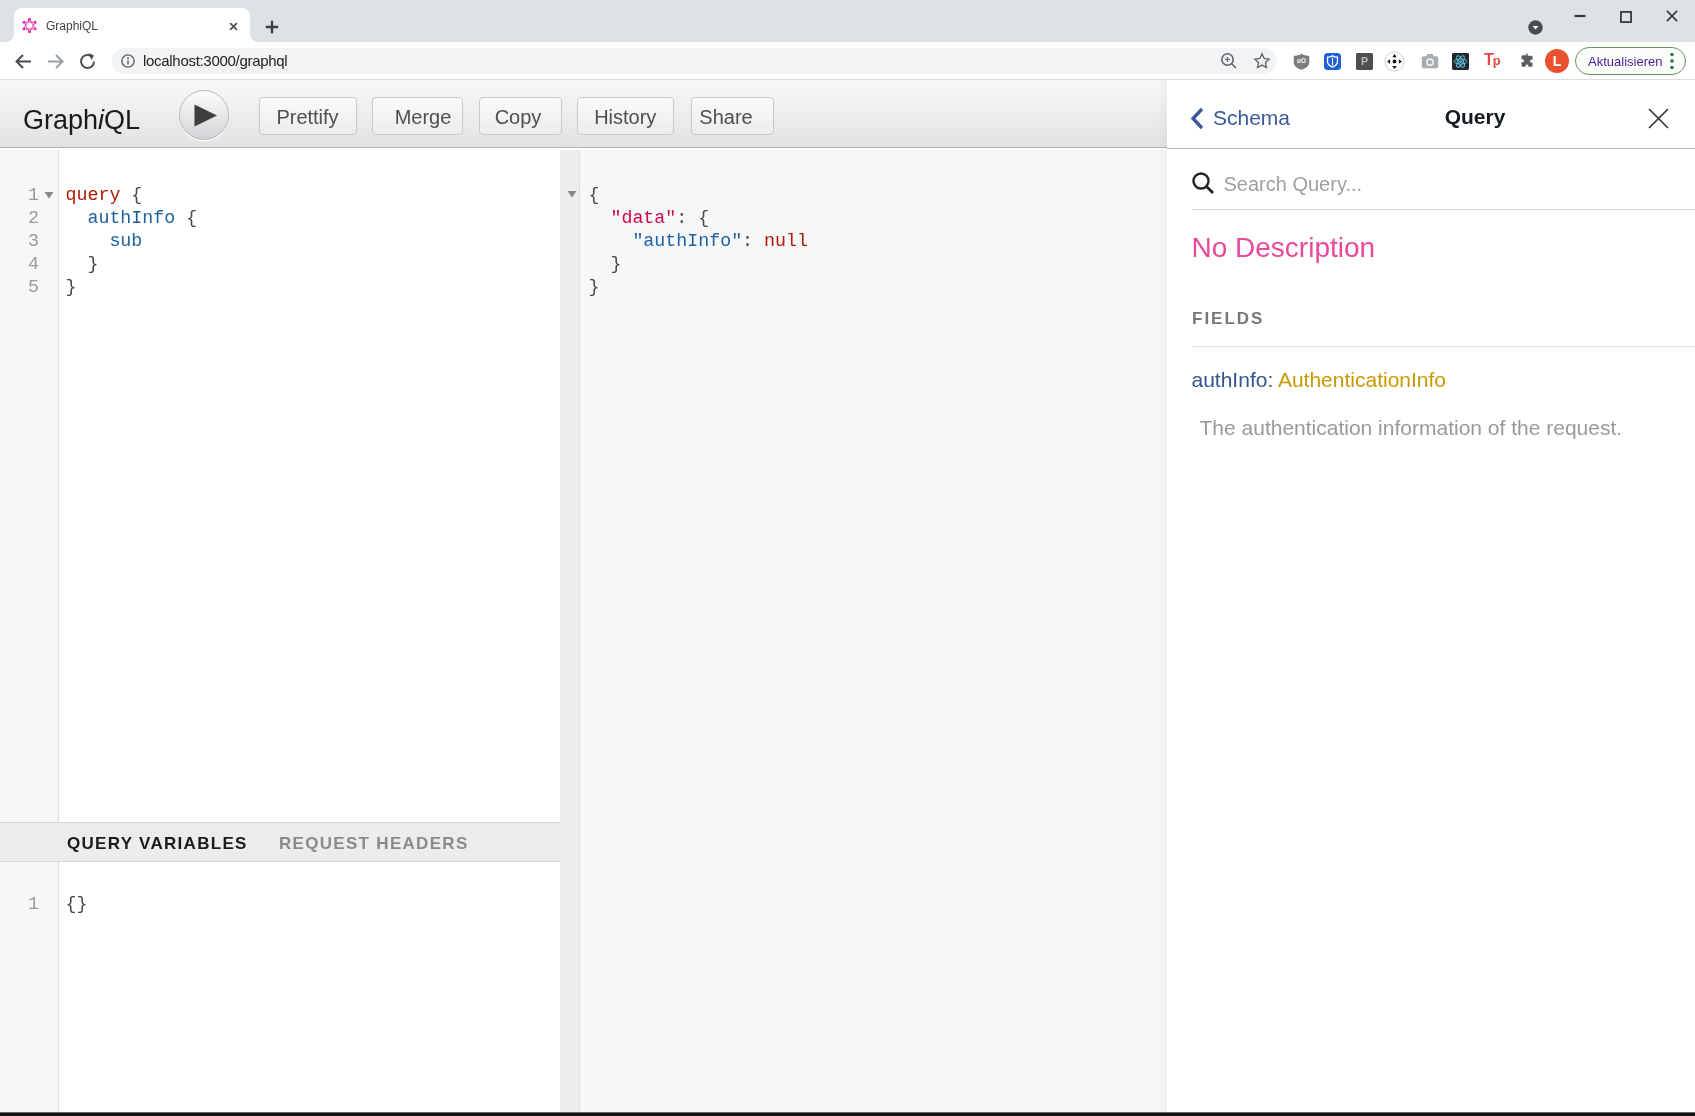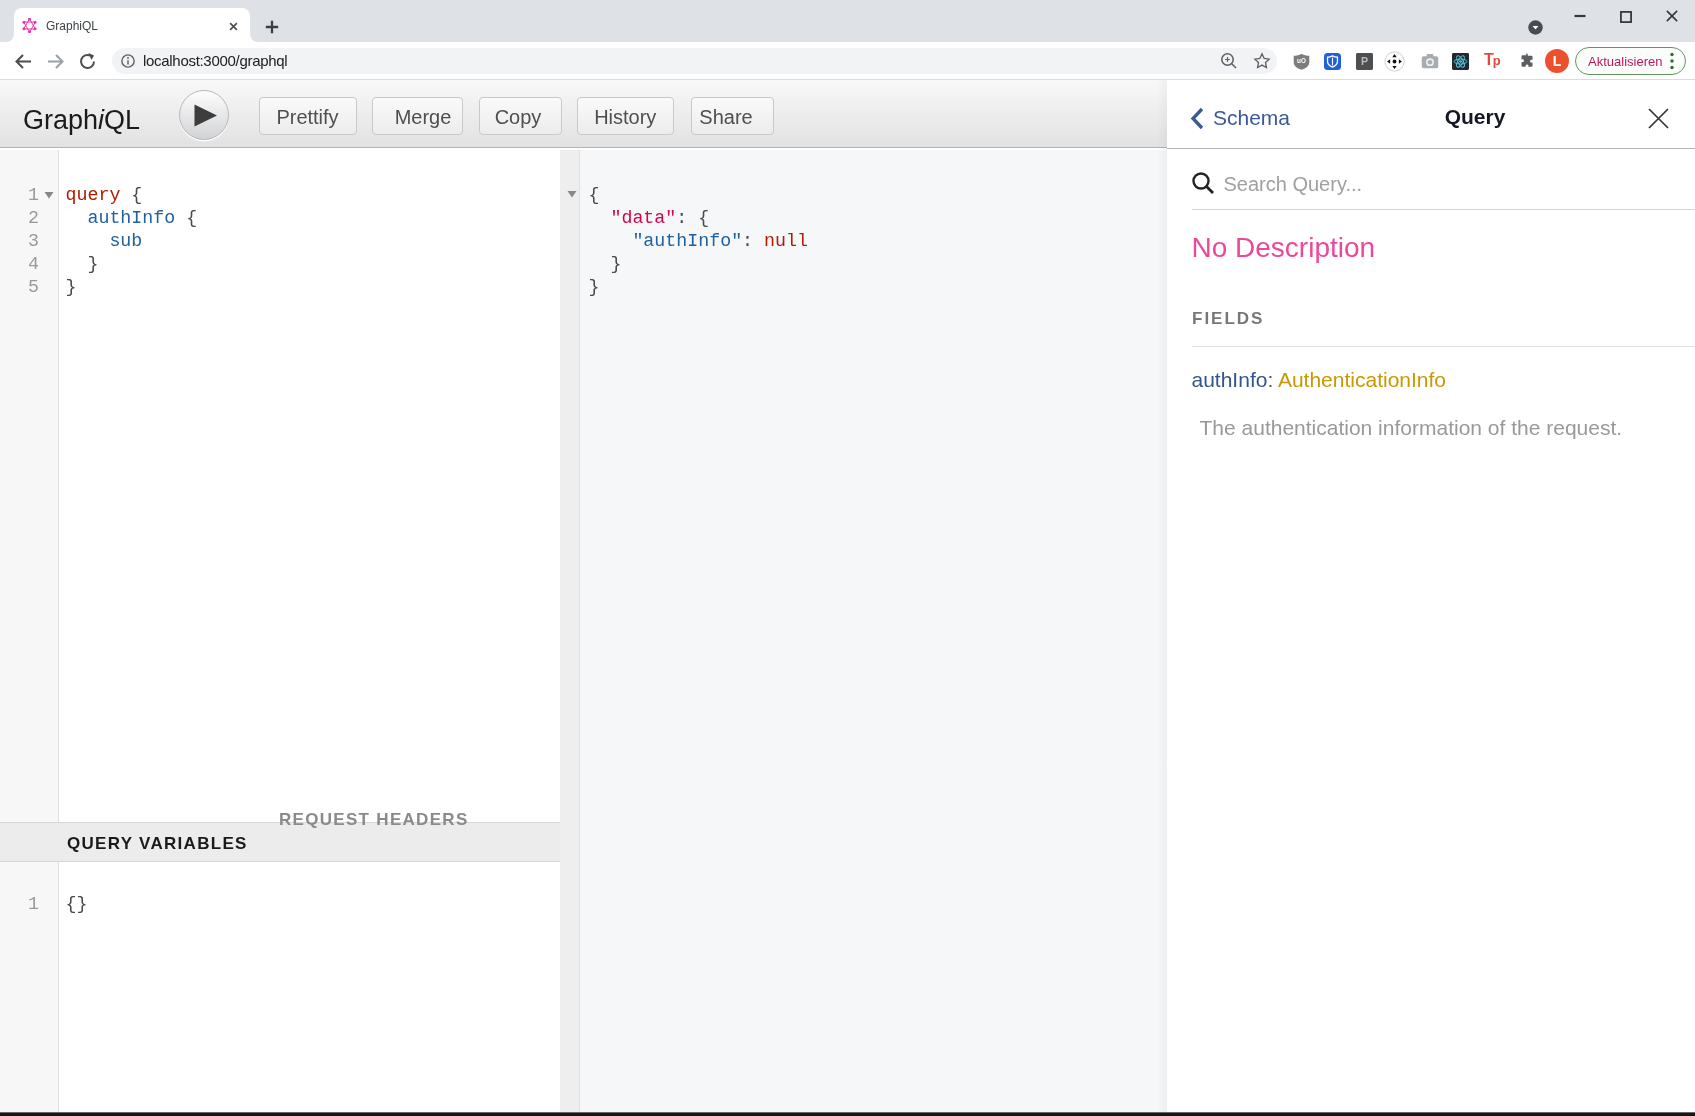--- a/index.html
+++ b/index.html
@@ -140,21 +140,21 @@
 
 <div class="abs" style="left:1484px;top:51px;width:20px;height:20px;color:#e4473f;font-weight:bold;font-size:16px;letter-spacing:-1px;">T<span style="font-size:13px;">p</span></div>
 
 <svg class="abs" style="left:1518px;top:53px;" width="17" height="17" viewBox="0 0 24 24">
   <path d="M10 2 a2.2 2.2 0 0 1 4 0 c0 .8-.3 1.2-.3 2 h5.3 a1.5 1.5 0 0 1 1.5 1.5 v4.5 c-.8 0-1.2-.3-2-.3 a2.2 2.2 0 0 0 0 4.1 c.8 0 1.2-.3 2-.3 v4.5 a1.5 1.5 0 0 1-1.5 1.5 h-4.5 c0-.8.3-1.2.3-2 a2.2 2.2 0 0 0-4.1 0 c0 .8.3 1.2.3 2 h-4.5 a1.5 1.5 0 0 1-1.5-1.5 v-5.3 c.8 0 1.2.3 2 .3 a2.2 2.2 0 0 0 0-4.1 c-.8 0-1.2.3-2 .3 v-4.5 a1.5 1.5 0 0 1 1.5-1.5 h5.3 c0-.8-.3-1.2-.3-2 z" fill="#5c5f62"></path>
 </svg>
 
 <div class="abs" style="left:1545px;top:49px;width:24px;height:24px;border-radius:50%;background:#eb512e;color:#fff;font-weight:bold;font-size:14px;text-align:center;line-height:24px;">L</div>
 
 <div class="abs" style="left:1575px;top:47px;width:111px;height:27.5px;border:1.4px solid #66945e;border-radius:14px;background:#fafdfa;"></div>
-<div class="abs" style="left:1588px;top:53.5px;font-size:13px;color:#be185d;">Aktualisieren</div>
+<div class="abs" style="left:1588px;top:53.5px;font-size:13px;color:#4c1d95;">Aktualisieren</div>
 <div class="abs" style="left:1670px;top:52px;width:4px;height:18px;">
   <svg width="4" height="18" viewBox="0 0 4 18">
     <circle cx="2" cy="2.5" r="1.7" fill="#2f6b3c"></circle>
       <circle cx="2" cy="9" r="1.7" fill="#2f6b3c"></circle>
       <circle cx="2" cy="15.5" r="1.7" fill="#2f6b3c"></circle>
   </svg>
 </div>
 
 <div class="abs" style="left:0;top:80px;width:1695px;height:68px;background:linear-gradient(#f8f8f8,#e2e2e2);border-bottom:1.5px solid #b3b3b3;"></div>
 <div class="abs" style="left:23px;top:104.5px;font-size:27px;color:#1b1b1b;">Graph<span style="font-style:italic;">i</span>QL</div>
@@ -191,21 +191,21 @@
     <path d="M0.5 1 L9.5 1 L5 7.5 Z" fill="#888"></path>
   </svg>
 <div class="abs mono" style="left:65.5px;top:183.5px;"><span class="kw">query</span> <span class="pun">{</span>
   <span class="prop">authInfo</span> <span class="pun">{</span>
     <span class="prop">sub</span>
   <span class="pun">}</span>
 <span class="pun">}</span></div>
 
 <div class="abs" style="left:0;top:822px;width:560px;height:40px;background:#ececec;border-top:1px solid #d6d6d6;border-bottom:1px solid #d6d6d6;"></div>
 <div class="abs" style="left:67px;top:834px;font-size:17px;font-weight:bold;letter-spacing:1.3px;color:#1a1a1a;">QUERY VARIABLES</div>
-<div class="abs" style="left:279px;top:810px;font-size:17px;font-weight:bold;letter-spacing:1.3px;color:#8a8a8a;">REQUEST HEADERS</div>
+<div class="abs" style="left:279px;top:834px;font-size:17px;font-weight:bold;letter-spacing:1.3px;color:#8a8a8a;">REQUEST HEADERS</div>
 <div class="abs" style="left:0;top:862px;width:560px;height:254px;background:#fff;"></div>
 <div class="abs" style="left:0;top:862px;width:58.5px;height:254px;background:#f7f7f7;border-right:1px solid #ddd;"></div>
 <div class="abs mono" style="left:0;top:892.5px;width:39px;text-align:right;color:#999;">1</div>
 <div class="abs mono" style="left:65.5px;top:892.5px;"><span class="pun">{}</span></div>
 
 <div class="abs" style="left:560px;top:149.5px;width:607px;height:966.5px;background:#f6f7f8;"></div>
 <div class="abs" style="left:560px;top:149.5px;width:20px;height:966.5px;background:#eeeeee;border-right:1px solid #e0e0e0;"></div>
 <svg class="abs" style="left:567px;top:190px;" width="10" height="8" viewBox="0 0 10 8">
     <path d="M0.5 1 L9.5 1 L5 7.5 Z" fill="#888"></path>
   </svg>

